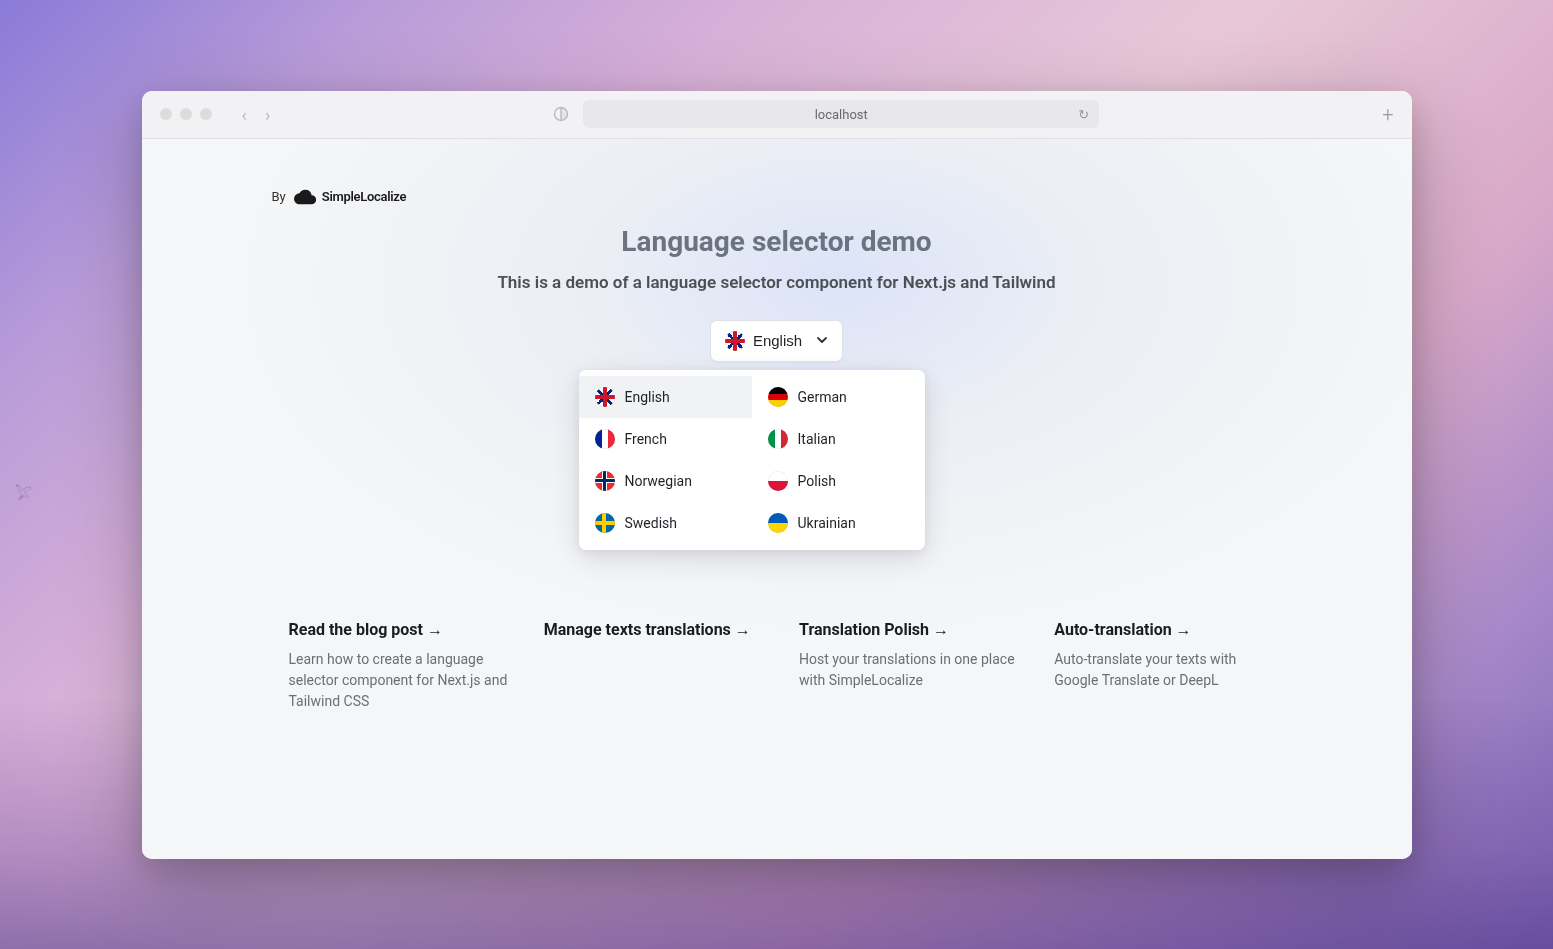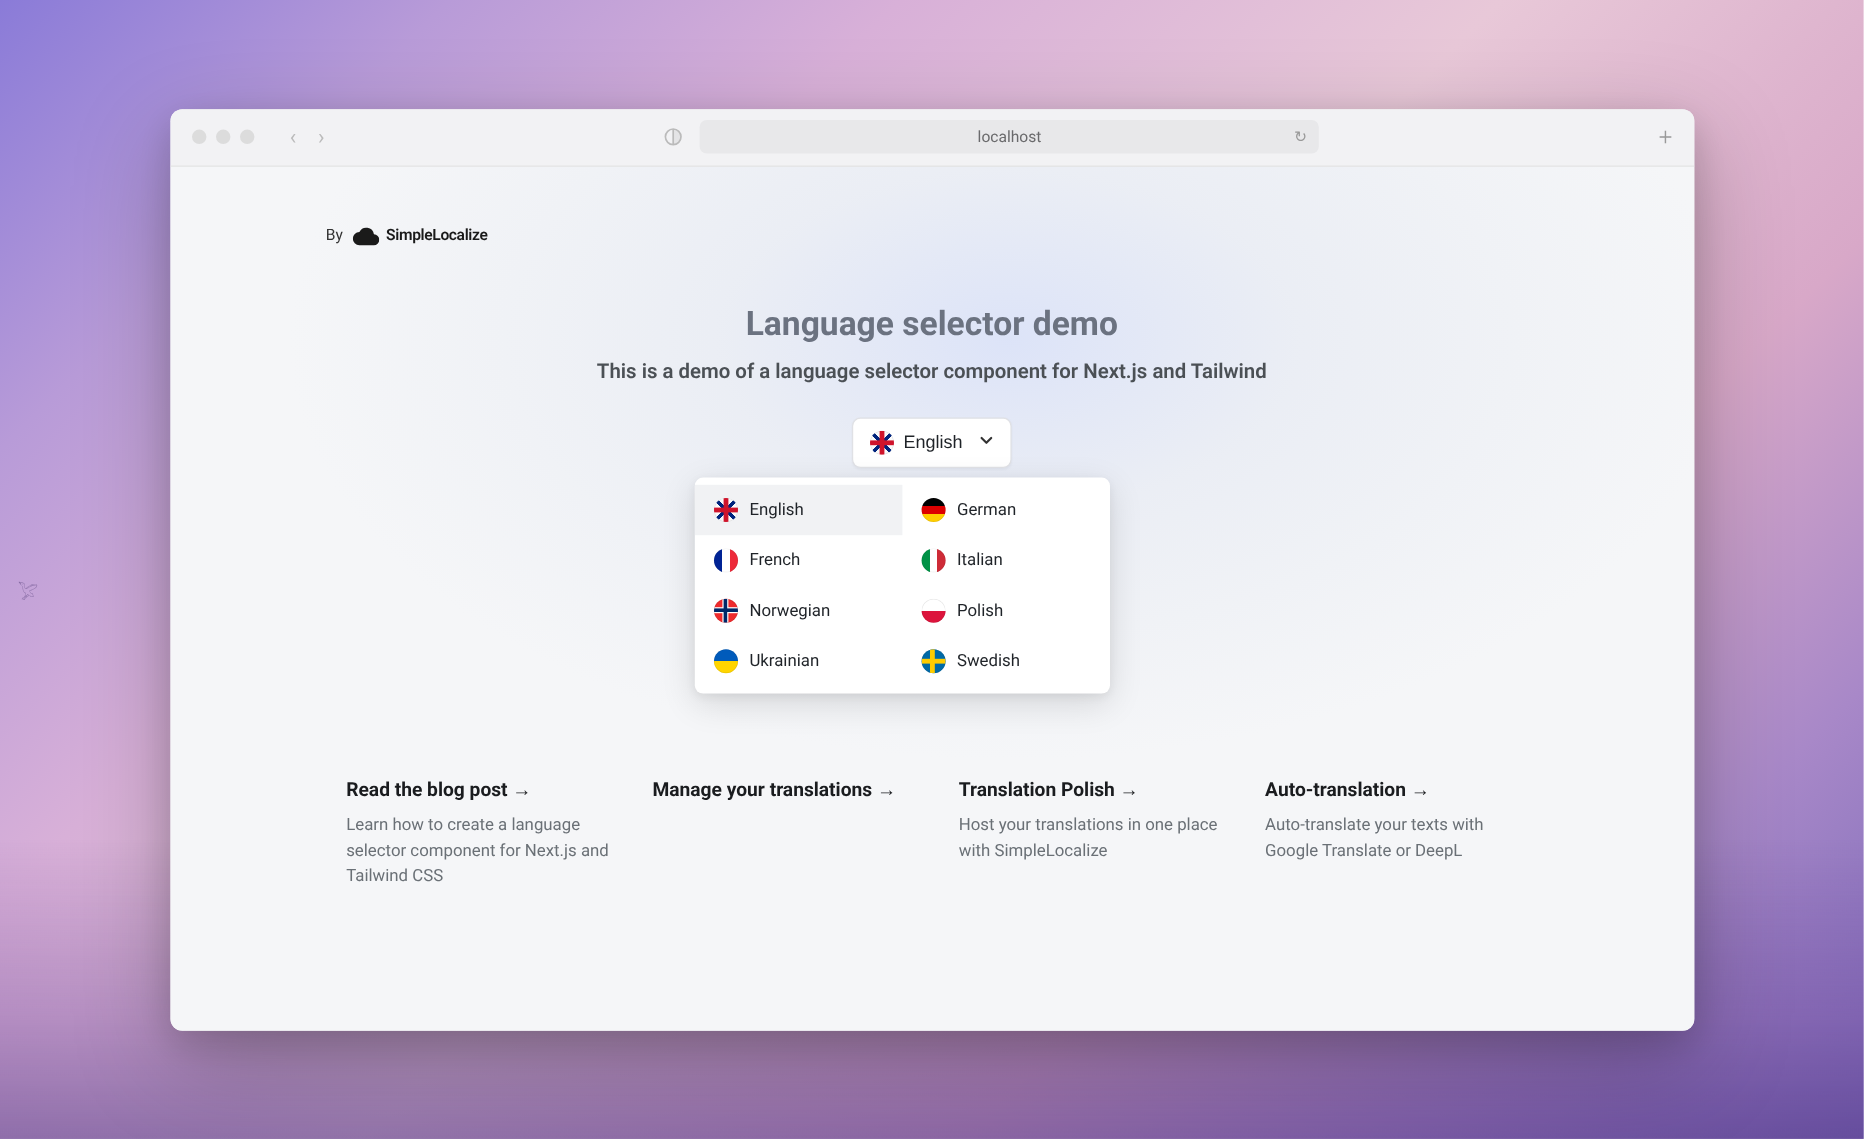--- a/index.html
+++ b/index.html
@@ -96,21 +96,21 @@
 .by-label { color: #333; }
 .brand-logo { display: flex; align-items: center; gap: 6px; }
 .brand-cloud { width: 22px; height: 16px; }
 .brand-name {
   font-size: 13px;
   font-weight: 600;
   color: #1a1a1a;
   letter-spacing: -0.3px;
 }
 
-.hero { text-align: center; margin-top: 48px; }
+.hero { text-align: center; margin-top: 20px; }
 .hero-title {
   font-size: 28px;
   font-weight: 700;
   color: #6b7280;
   margin-bottom: 14px;
 }
 .hero-sub {
   font-size: 17px;
   font-weight: 600;
   color: #4b5055;
@@ -303,40 +303,40 @@
         </div>
         <div class="lang-option">
           <span class="flag flag-no"></span>
           <span>Norwegian</span>
         </div>
         <div class="lang-option">
           <span class="flag flag-pl"></span>
           <span>Polish</span>
         </div>
         <div class="lang-option">
+          <span class="flag flag-se"></span>
+          <span>Swedish</span>
+        </div>
+        <div class="lang-option">
           <span class="flag flag-ua"></span>
           <span>Ukrainian</span>
-        </div>
-        <div class="lang-option">
-          <span class="flag flag-se"></span>
-          <span>Swedish</span>
         </div>
       </div>
     </div>
 
     <div class="cards">
       <div>
         <div class="card-title">
           <span>Read the blog post →</span>
         </div>
         <p class="card-desc">Learn how to create a language selector component for Next.js and Tailwind CSS</p>
       </div>
       <div>
         <div class="card-title">
-          <span>Manage your translations →</span>
+          <span>Manage texts translations →</span>
         </div>
       </div>
       <div>
         <div class="card-title">
           <span>Translation Polish →</span>
         </div>
         <p class="card-desc">Host your translations in one place with SimpleLocalize</p>
       </div>
       <div>
         <div class="card-title">

